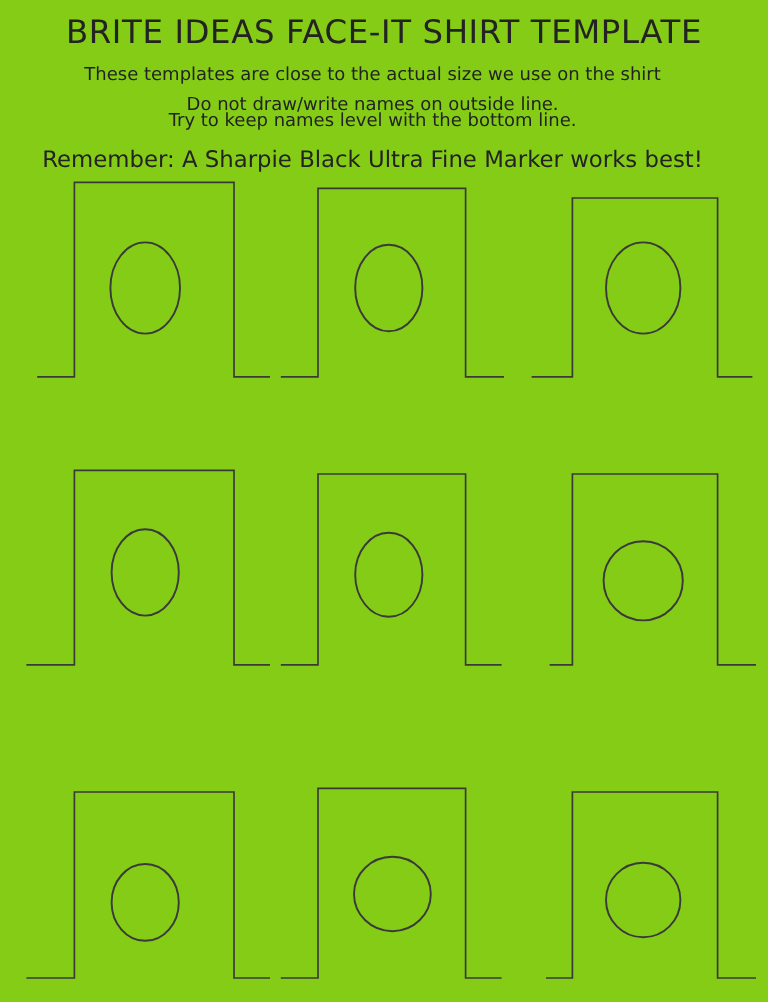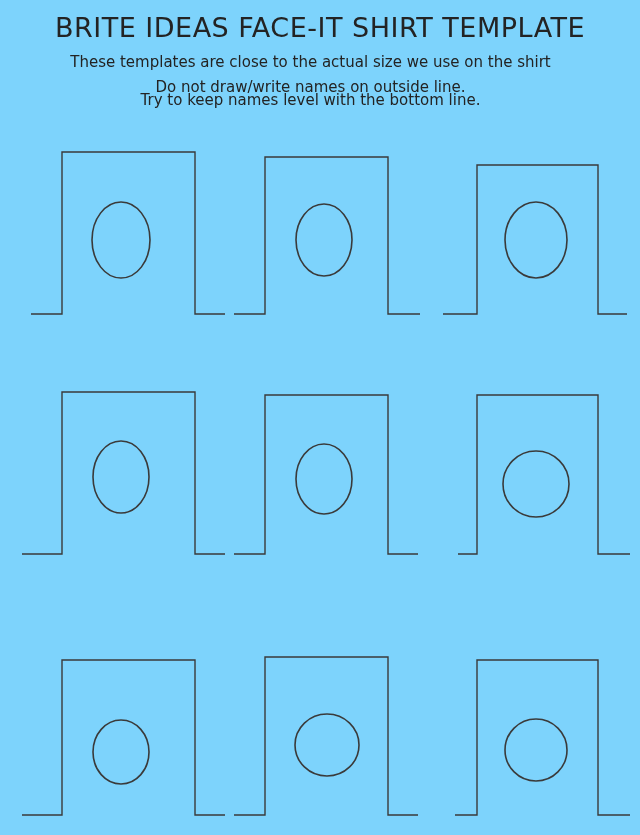--- a/index.html
+++ b/index.html
@@ -13,21 +13,21 @@
     position: relative;
     font-family: "DejaVu Sans", sans-serif;
     color: #222;
     overflow: hidden;
   }
   #page {
     position: absolute;
     left: 0; top: 0;
     width: 640px;
     height: 835px;
-    background: #7dd3fc;
+    background: #84cc16;
   }
   .title {
     position: absolute;
     left: 0;
     top: 12px;
     width: 640px;
     text-align: center;
     font-family: "DejaVu Sans", sans-serif;
     font-size: 27px;
     letter-spacing: 0.5px;
@@ -60,20 +60,21 @@
 </head>
 <body>
 
 <div id="page">
 
   <div class="title">BRITE IDEAS FACE-IT SHIRT TEMPLATE</div>
 
   <div class="subline sub1">These templates are close to the actual size we use on the shirt</div>
   <div class="subline sub2">Do not draw/write names on outside line.</div>
   <div class="subline sub3">Try to keep names level with the bottom line.</div>
+  <div class="subline sub4">Remember:  A Sharpie Black Ultra Fine Marker works best!</div>
 
   <svg id="shapes" viewBox="0 0 640 835">
       <g>
         <path d="M 31 314 L 62 314 L 62 152 L 195 152 L 195 314 L 225 314" fill="none" stroke="#3a3a3a" stroke-width="1.4"></path>
         <ellipse cx="121" cy="240" rx="29" ry="38" fill="none" stroke="#3a3a3a" stroke-width="1.6"></ellipse>
       </g>
       <g>
         <path d="M 234 314 L 265 314 L 265 157 L 388 157 L 388 314 L 420 314" fill="none" stroke="#3a3a3a" stroke-width="1.4"></path>
         <ellipse cx="324" cy="240" rx="28" ry="36" fill="none" stroke="#3a3a3a" stroke-width="1.6"></ellipse>
       </g>

